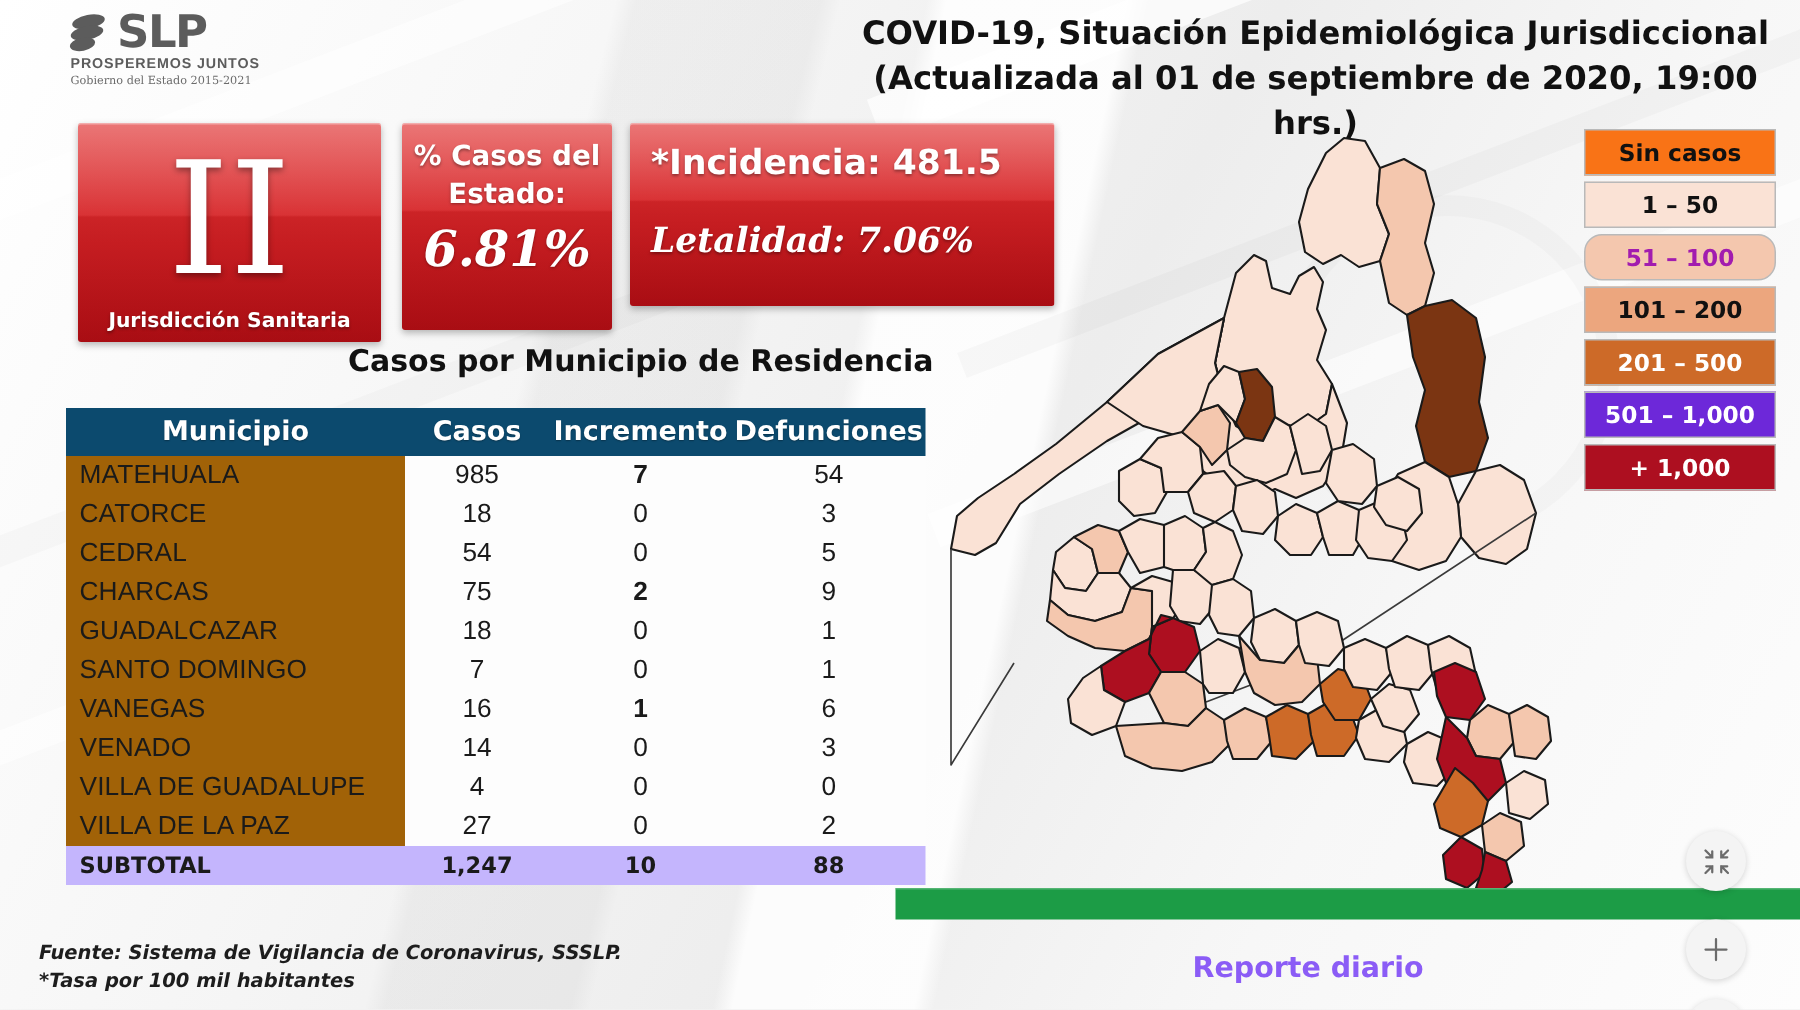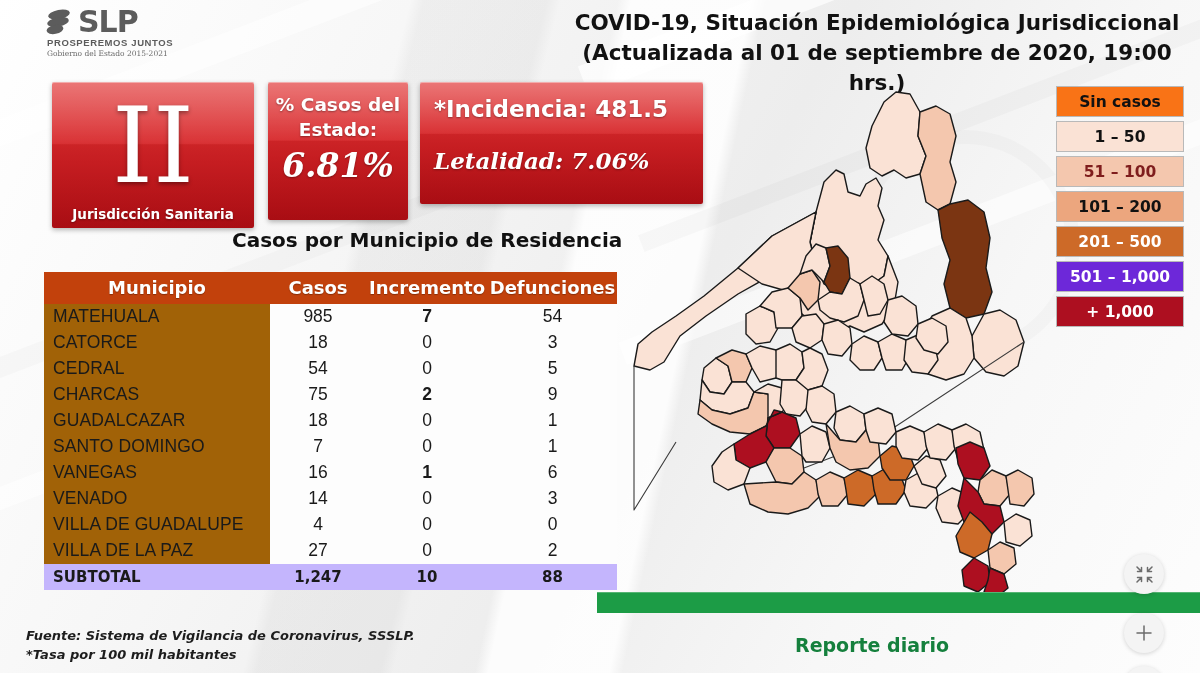--- a/index.html
+++ b/index.html
@@ -113,21 +113,21 @@
     font-family: "DejaVu Sans", sans-serif;
     font-weight: 700; font-size: 20px; color: #111; white-space: nowrap;
   }
   #cases-table {
     position: absolute; left: 44px; top: 272px;
     width: 573px;
     border-collapse: collapse;
     font-size: 17.5px; color: #1a1a1a;
   }
   #cases-table thead th {
-    background: #c2410c;
+    background: #0c4a6e;
     color: #fff;
     font-family: "DejaVu Sans", sans-serif;
     font-weight: 700; font-size: 18px;
     padding: 5px 0 6px;
     text-shadow: 0 1px 1px rgba(0,0,0,.3);
   }
   #cases-table thead th.h-muni { width: 226px; }
   #cases-table thead th.h-casos { width: 96px; }
   #cases-table thead th.h-inc { width: 122px; }
   #cases-table thead th.h-def { width: 129px; }
@@ -173,21 +173,21 @@
     position: absolute; left: 597px; top: 592px;
     width: 603px; height: 21px;
     background: #1c9c46;
     box-shadow: inset 0 1px 0 rgba(255,255,255,.25);
   }
 
   
   #reporte {
     position: absolute; left: 795px; top: 634px;
     font-family: "DejaVu Sans", sans-serif;
-    font-weight: 700; font-size: 19px; color: #15803d;
+    font-weight: 700; font-size: 19px; color: #8b5cf6;
   }
 
   
   .fab {
     position: absolute; width: 40px; height: 40px; border-radius: 50%;
     background: #f4f4f4;
     box-shadow: 0 1px 4px rgba(0,0,0,.16);
     display: flex; align-items: center; justify-content: center;
     color: #6b6b6b;
   }
@@ -329,21 +329,21 @@
 </table>
 
 <div id="footnote">
   <div>Fuente: Sistema de Vigilancia de Coronavirus, SSSLP.</div>
   <div>*Tasa por 100 mil habitantes</div>
 </div>
 
 <div id="legend">
     <div class="legend-item" style="background: #f97316; color: rgb(17, 17, 17);">Sin casos</div>
     <div class="legend-item" style="background: rgb(250, 226, 213); color: rgb(17, 17, 17);">1 – 50</div>
-    <div class="legend-item" style="background: rgb(244, 199, 174); color: #7f1d1d;">51 – 100</div>
+    <div class="legend-item" style="background: rgb(244, 199, 174); color: #a21caf; border-radius: 12px;">51 – 100</div>
     <div class="legend-item" style="background: rgb(236, 166, 126); color: rgb(17, 17, 17);">101 – 200</div>
     <div class="legend-item" style="background: rgb(205, 106, 40); color: rgb(255, 255, 255);">201 – 500</div>
     <div class="legend-item" style="background: #6d28d9; color: rgb(255, 255, 255);">501 – 1,000</div>
     <div class="legend-item" style="background: rgb(173, 15, 32); color: rgb(255, 255, 255);">+ 1,000</div>
   </div>
 
 <div id="map">
   <svg viewBox="0 0 430 540" aria-hidden="true">
     <g stroke="#1a1a1a" stroke-width="1.4" stroke-linejoin="round">
 

